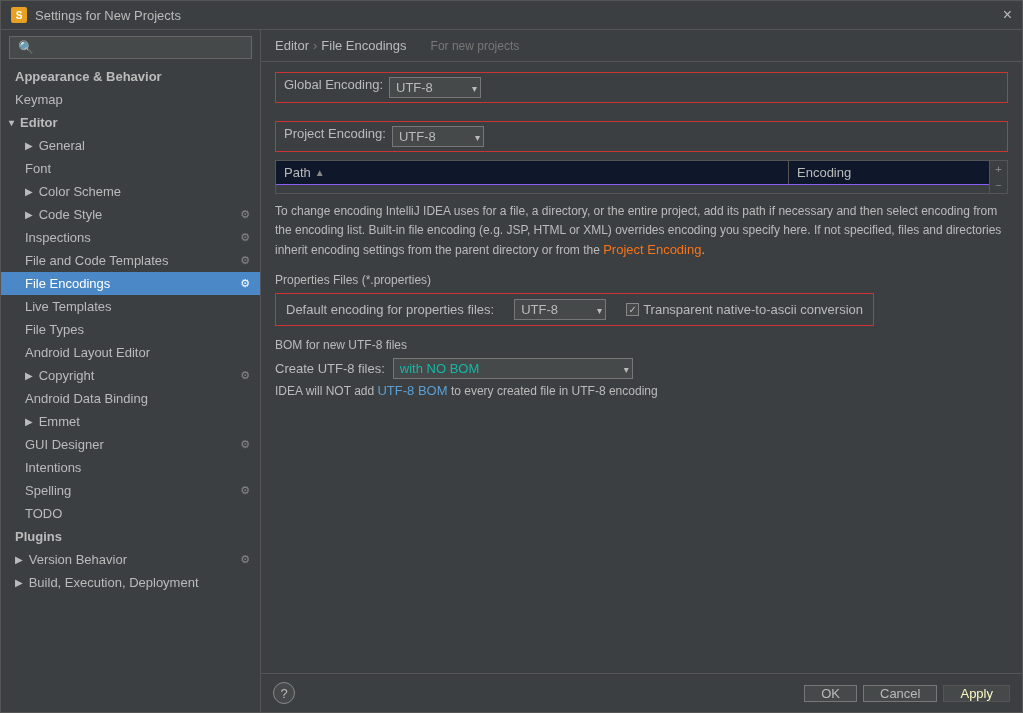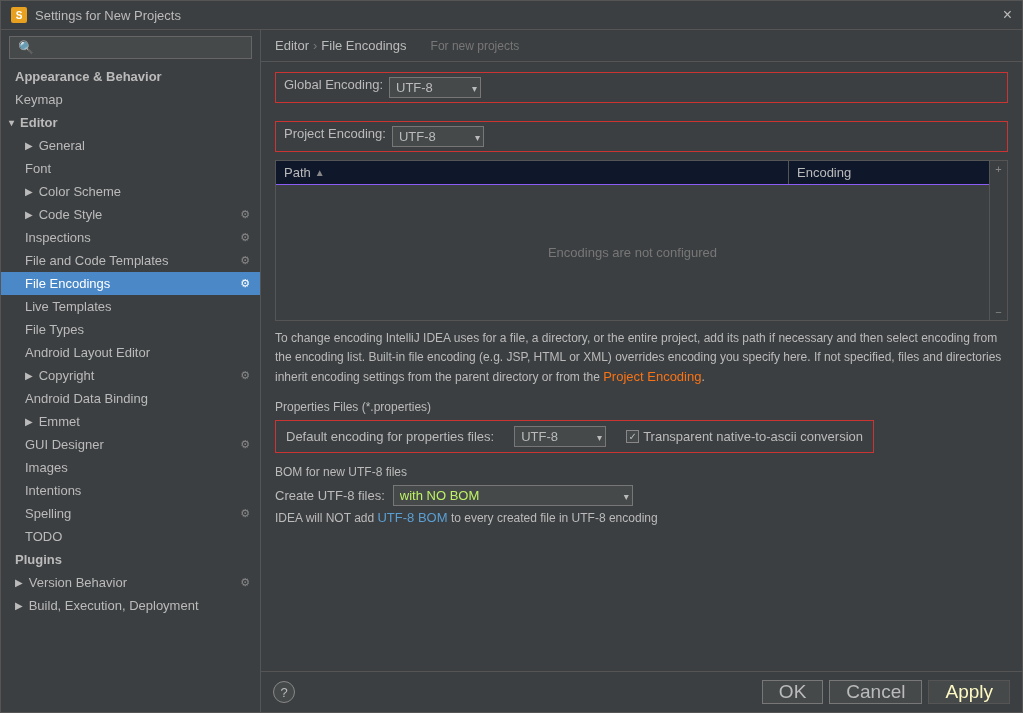--- a/index.html
+++ b/index.html
@@ -35,27 +35,27 @@
     .table-empty { padding: 60px; text-align: center; color: #777; font-size: 13px; }
     .info-text { color: #bbb; font-size: 12px; line-height: 1.6; margin-top: 8px; }
     .info-text a { color: #f97316; text-decoration: none; }
     .properties-section { margin-top: 12px; }
     .properties-label { color: #bbb; font-size: 12px; margin-bottom: 6px; }
     .checkbox-wrap { display: flex; align-items: center; gap: 4px; }
     .checkbox { width: 13px; height: 13px; border: 1px solid #888; background: #45494a; display: flex; align-items: center; justify-content: center; cursor: pointer; }
     .checkbox.checked::after { content: '✓'; font-size: 10px; color: #bbb; }
     .bom-section { margin-top: 12px; }
     .bom-row { display: flex; align-items: center; gap: 8px; margin-top: 4px; }
-    .bom-dropdown { background: #45494a; border: 1px solid #777; color: #bef264; padding: 2px 20px 2px 6px; font-size: 13px; cursor: pointer; appearance: none; min-width: 240px; }
+    .bom-dropdown { background: #45494a; border: 1px solid #777; color: #14b8a6; padding: 2px 20px 2px 6px; font-size: 13px; cursor: pointer; appearance: none; min-width: 240px; }
     .bom-note { margin-top: 4px; font-size: 12px; color: #bbb; }
     .bom-note a { color: #5a9fd4; text-decoration: none; }
     .bottom-bar { display: flex; align-items: center; justify-content: space-between; padding: 8px 12px; border-top: 1px solid #555; background: #3c3f41; }
     .help-btn { width: 22px; height: 22px; border-radius: 50%; border: 1px solid #888; color: #bbb; display: flex; align-items: center; justify-content: center; font-size: 13px; cursor: pointer; background: #45494a; }
     .btn-group { display: flex; gap: 6px; }
-    .btn { padding: 0 16px; border: 1px solid #777; background: #45494a; color: #bbb; cursor: pointer; font-size: 19px; }
+    .btn { padding: 0 16px; border: 1px solid #777; background: #45494a; color: #bbb; cursor: pointer; font-size: 13px; }
     .btn-ok { background: #45494a; }
     .btn-apply { color: #fef9c3; border-color: #555; }
     .for-new-projects { color: #777; font-size: 12px; margin-left: 20px; }
     .sidebar-settings-icon { color: #888; font-size: 11px; margin-left: auto; }
     .encoding-dropdowns { display: flex; flex-direction: column; gap: 6px; margin-bottom: 8px; }
   </style>
 </head>
 <body>
 
 <div class="dialog">
@@ -146,23 +146,20 @@
       <div class="sidebar-item sidebar-indent-1">
         <span class="expand-arrow">▶</span>
         <span>Emmet</span>
       </div>
 
       <div class="sidebar-item sidebar-indent-1">
         <span>GUI Designer</span>
         <span class="sidebar-settings-icon">⚙</span>
       </div>
 
-      <div class="sidebar-item sidebar-indent-1">
-        <span>Images</span>
-      </div>
 
       <div class="sidebar-item sidebar-indent-1">
         <span>Intentions</span>
       </div>
 
       <div class="sidebar-item sidebar-indent-1">
         <span>Spelling</span>
         <span class="sidebar-settings-icon">⚙</span>
       </div>
 
@@ -224,21 +221,20 @@
           <div class="table-container" style="flex:1;">
             <div class="table-header-row">
               <div class="table-col-path">
                 <span>Path</span>
                 <span class="table-sort-arrow">▲</span>
               </div>
               <div class="table-col-encoding">
                 <span>Encoding</span>
               </div>
             </div>
-            <div class="table-empty">Encodings are not configured</div>
           </div>
           <div style="width:18px; background:#3c3f41; border:1px solid #555; border-left:none; display:flex; flex-direction:column; align-items:center;">
             <button style="background:none; border:none; color:#888; cursor:pointer; font-size:11px; padding:2px;">+</button>
             <button style="background:none; border:none; color:#888; cursor:pointer; font-size:11px; padding:2px; margin-top:auto;">−</button>
           </div>
         </div>
 
         <div class="info-text">
           To change encoding IntelliJ IDEA uses for a file, a directory, or the entire project, add its path if necessary and then select encoding from
           the encoding list. Built-in file encoding (e.g. JSP, HTML or XML) overrides encoding you specify here. If not specified, files and

